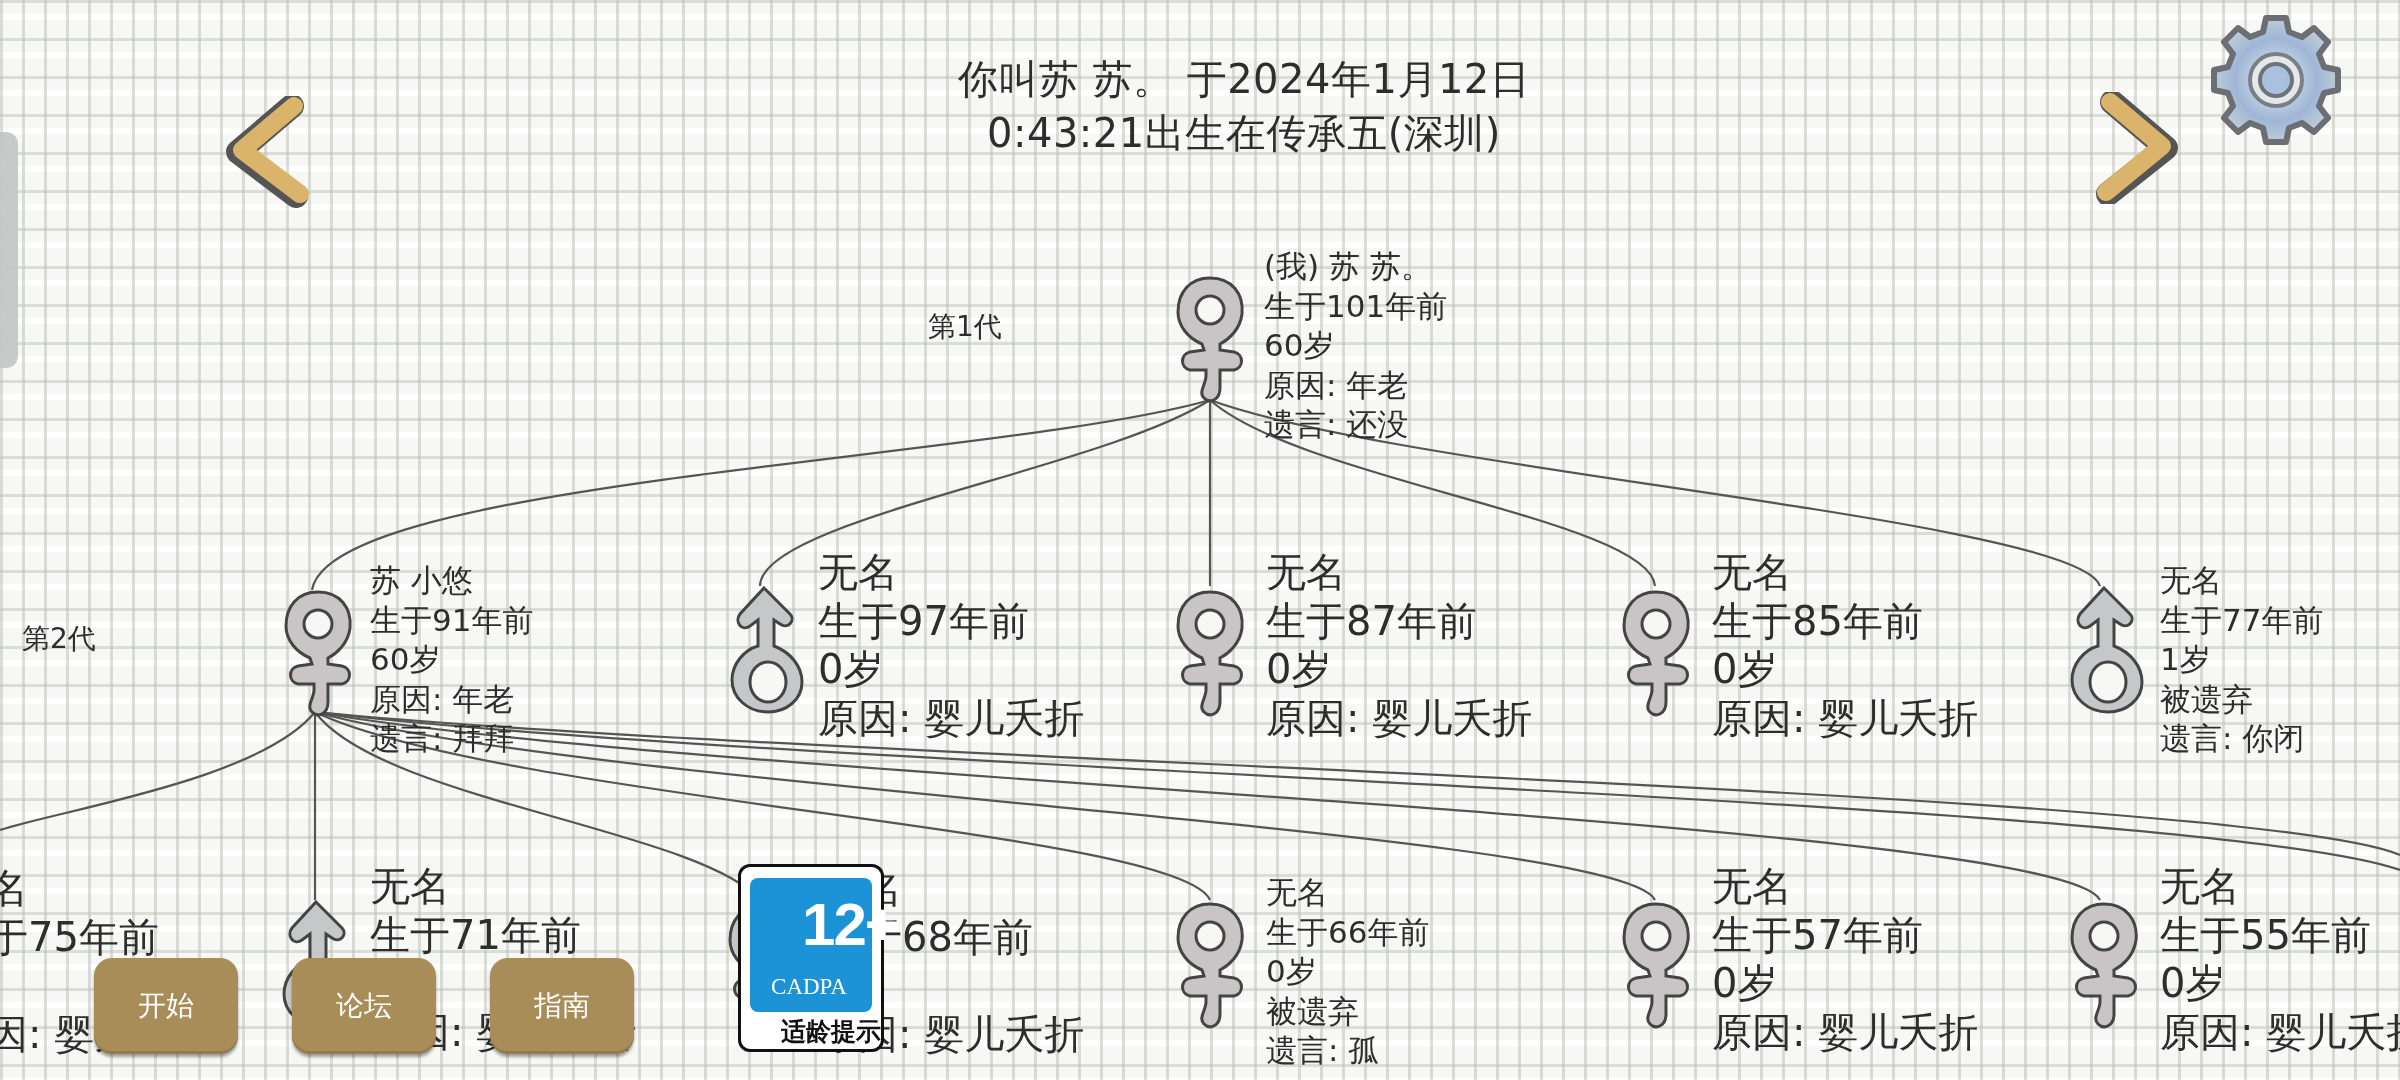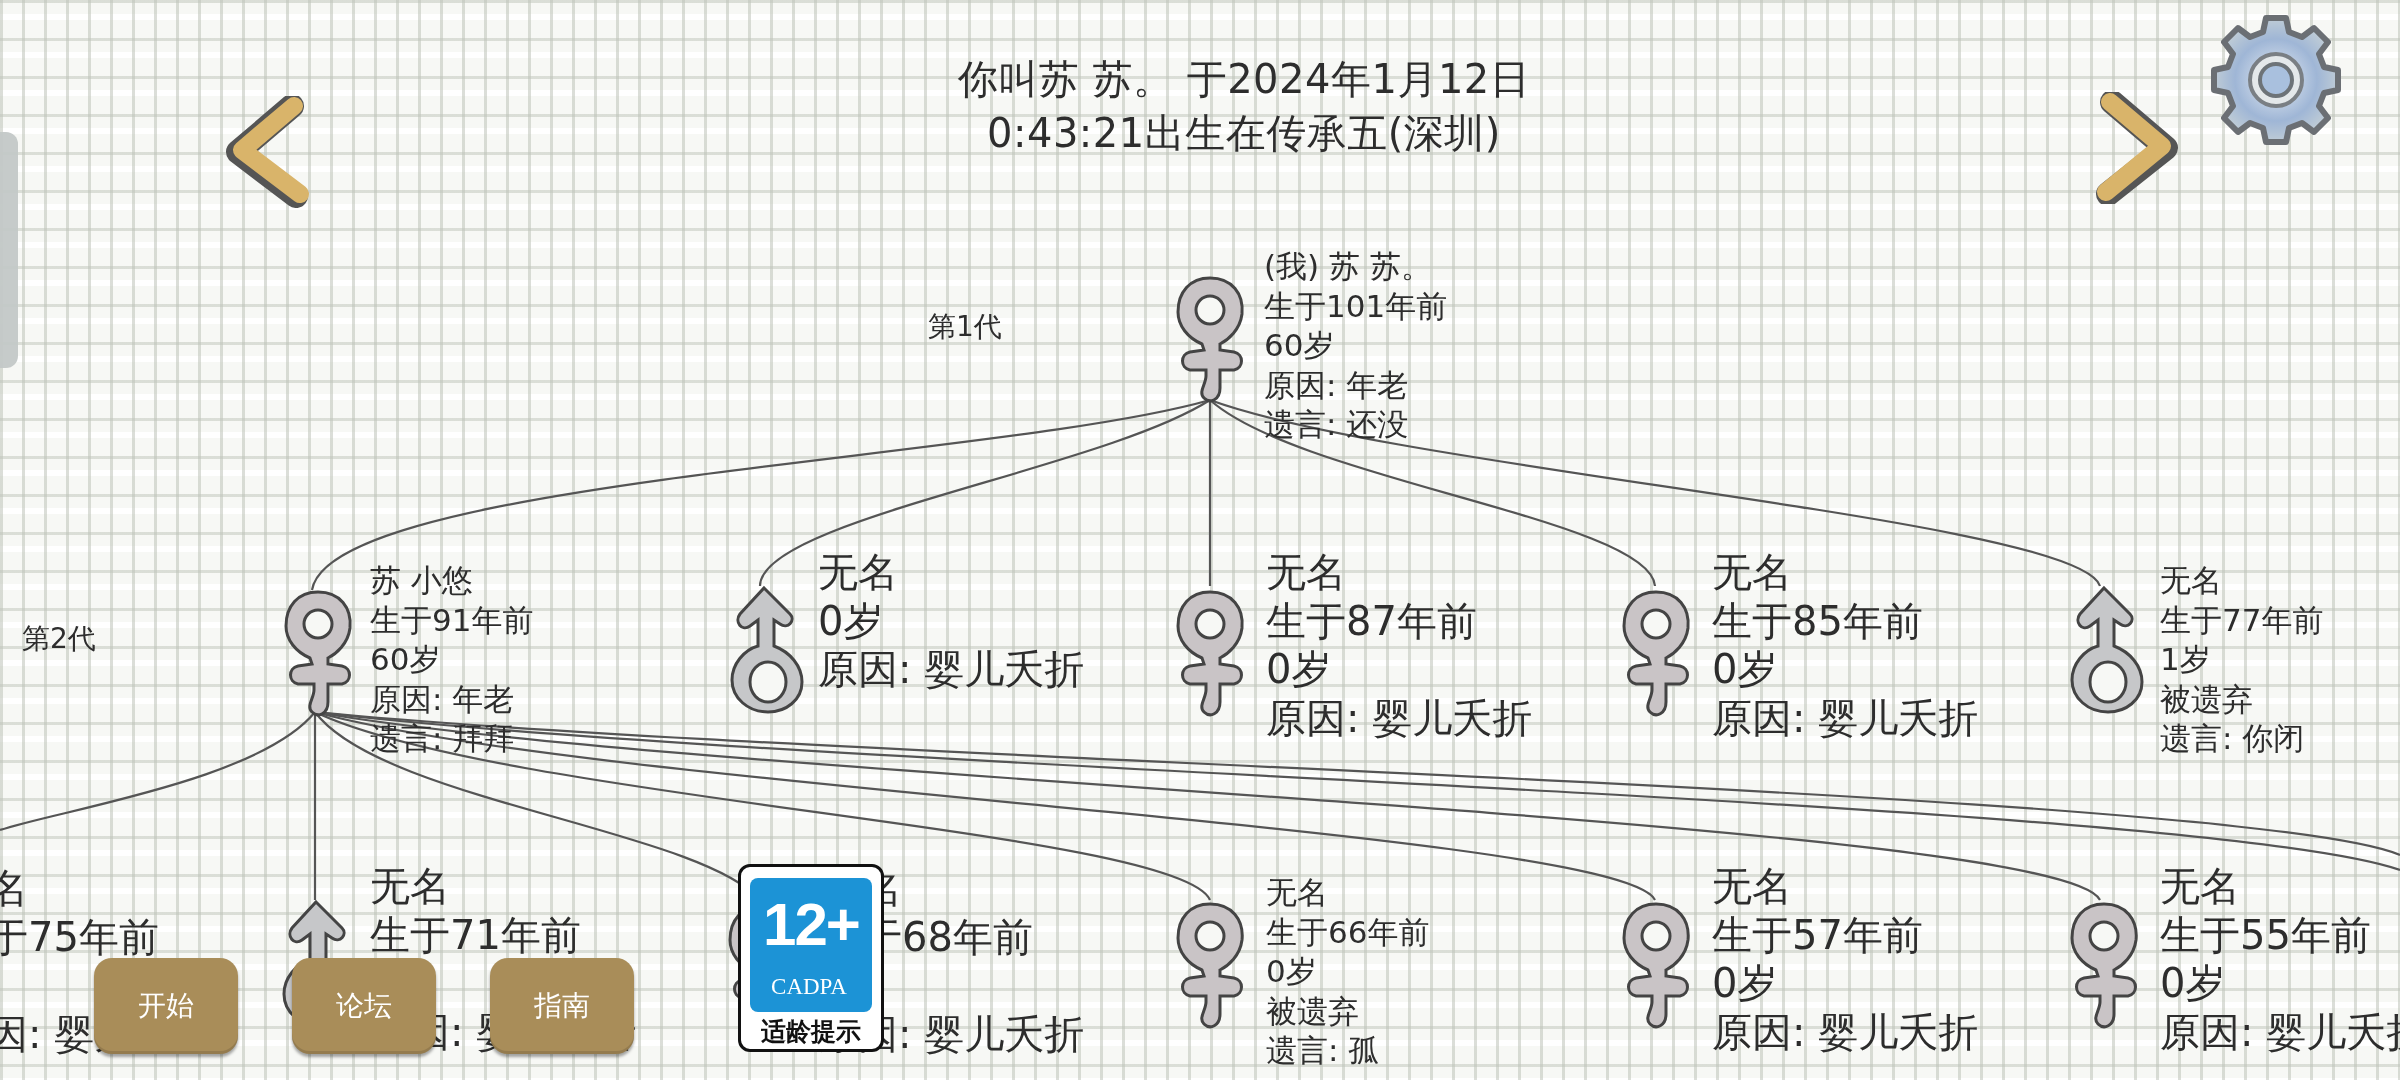--- a/index.html
+++ b/index.html
@@ -33,23 +33,23 @@
     cursor:pointer;
   }
   .age-badge {
     position:absolute; left:738px; top:864px; width:146px; height:188px;
     background:#ffffff; border:3px solid #111; border-radius:12px; box-sizing:border-box;
   }
   .age-badge .blue {
     position:absolute; left:9px; top:11px; width:122px; height:134px;
     background:#1c93d6; border-radius:8px;
   }
-  .age-badge .rating { position:absolute; left:0; top:12px; width:122px; text-align:center; color:#fff; font-size:60px; font-weight:bold; font-family:"Liberation Sans", sans-serif; letter-spacing:-2px; }
+  .age-badge .rating { position:absolute; left:0; top:12px; width:122px; text-align:center; color:#fff; font-size:60px; font-weight:bold; font-family:"Liberation Sans", sans-serif; letter-spacing:-2px;padding-left:39px; }
   .age-badge .org { position:absolute; left:0; top:96px; width:118px; text-align:center; color:#fff; font-size:23px; font-family:"Liberation Serif", serif; }
-  .age-badge .tip { position:absolute; left:0; top:148px; width:140px; text-align:left; color:#111; font-size:25px; font-weight:bold;padding-left:20px; }
+  .age-badge .tip { position:absolute; left:0; top:148px; width:140px; text-align:right; color:#111; font-size:25px; font-weight:bold; }
 </style>
 </head>
 <body>
 
 <div class="side-handle"></div>
 
 <div class="header-line" style="top:52px;">你叫苏 苏。 于2024年1月12日</div>
 <div class="header-line" style="top:106px;">0:43:21出生在传承五(深圳)</div>
 
 <div class="nav-btn" style="left:222px; top:96px;">
@@ -135,20 +135,21 @@
   </div>
 </div>
 
 <div class="node" style="left:724px; top:584px;">
   <svg class="sym" width="84" height="130" viewBox="0 0 84 130">
     <path d="M40 4 L66 30 C 72 36, 64 46, 56 40 L50 36 L50 62 C 66 68, 78 82, 78 98 C 78 116, 62 128, 44 128 C 24 128, 8 114, 8 96 C 8 80, 20 66, 34 62 L34 36 L26 42 C 18 48, 10 38, 16 30 Z" fill="#c6c7c9" stroke="#444" stroke-width="3"></path>
     <ellipse cx="44" cy="98" rx="18" ry="20" fill="#f7f8f5" stroke="#444" stroke-width="3"></ellipse>
   </svg>
   <div class="info large" style="left:94px; top:-36px;">
     <div>无名</div>
+    <div>生于97年前</div>
     <div>0岁</div>
     <div>原因: 婴儿夭折</div>
   </div>
 </div>
 
 <div class="node" style="left:1170px; top:586px;">
   <svg class="sym" width="80" height="136" viewBox="0 0 80 136">
     <path d="M40 6 C 62 6, 74 22, 72 42 C 70 58, 58 68, 50 72 L50 78 L64 80 C 74 82, 74 96, 64 98 L50 98 L50 116 C 50 128, 40 132, 34 126 C 28 120, 36 112, 36 104 L36 98 L20 98 C 10 96, 10 82, 20 80 L34 78 L32 72 C 18 66, 8 54, 8 40 C 8 20, 20 6, 40 6 Z" fill="#c9c4c6" stroke="#444" stroke-width="3"></path>
     <circle cx="40" cy="38" r="14" fill="#f7f8f5" stroke="#444" stroke-width="3"></circle>
   </svg>

